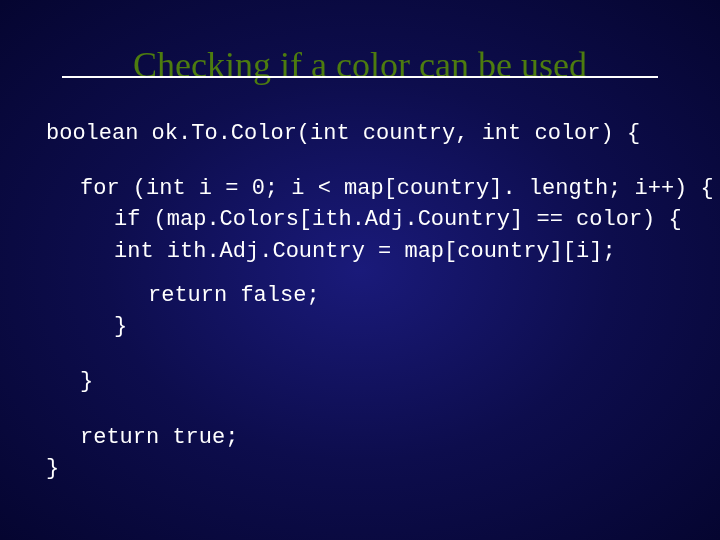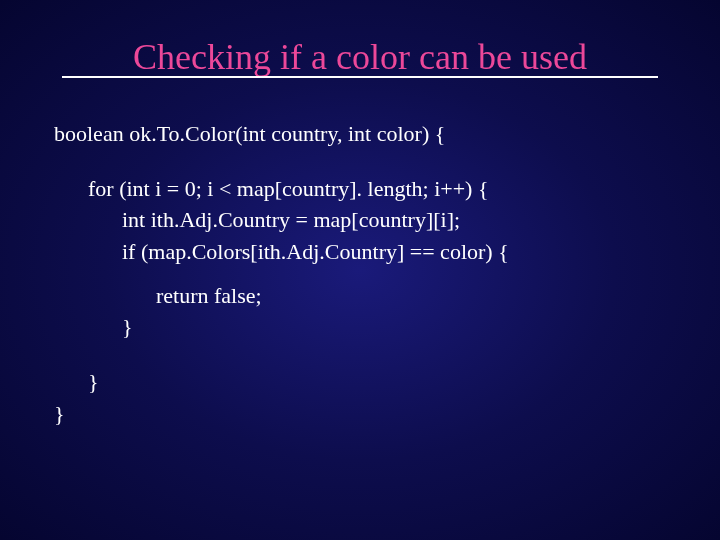--- a/index.html
+++ b/index.html
@@ -9,63 +9,64 @@
     height: 540px;
     overflow: hidden;
   }
   body {
     background: radial-gradient(ellipse at center, #1a1a7a 0%, #0d0d4d 50%, #050530 100%);
     font-family: Verdana, Geneva, sans-serif;
     position: relative;
   }
   .title {
     font-family: "Times New Roman", Times, serif;
-    color: #ec4899;
+    color: #4d7c0f;
     font-size: 36px;
     font-weight: normal;
     position: absolute;
     top: 28px;
     left: 0;
     right: 0;
     text-align: center;
-    margin: 8px;
+    margin: 16px;
   }
   .underline {
     position: absolute;
     top: 76px;
     left: 62px;
     width: 596px;
     height: 2px;
     background: #fff;
   }
   .code-block {
     position: absolute;
     top: 118px;
-    left: 54px;
+    left: 46px;
     right: 40px;
     color: #fff;
-    font-family: Liberation Serif, serif;
+    font-family: Liberation Mono, monospace;
     font-size: 22px;
     line-height: 1.42;
   }
   .code-block div {
     white-space: pre;
   }
   .ind1 { padding-left: 34px; margin-top: 24px; }
   .ind2 { padding-left: 68px; }
   .ind3 { padding-left: 102px; margin-top: 13px; }
 </style>
 </head>
 <body>
 
 <h1 class="title">Checking if a color can be used</h1>
 <div class="underline"></div>
 
 <div class="code-block">
   <div>boolean ok.To.Color(int country, int color) {</div>
   <div class="ind1">for (int i = 0; i &lt; map[country]. length; i++) {</div>
+  <div class="ind2">if (map.Colors[ith.Adj.Country] == color) {</div>
   <div class="ind2">int ith.Adj.Country = map[country][i];</div>
-  <div class="ind2">if (map.Colors[ith.Adj.Country] == color) {</div>
   <div class="ind3">return false;</div>
   <div class="ind2">}</div>
   <div class="ind1">}</div>
+  <div class="ind1">return true;</div>
   <div>}</div>
 </div>
 
 </body></html>

